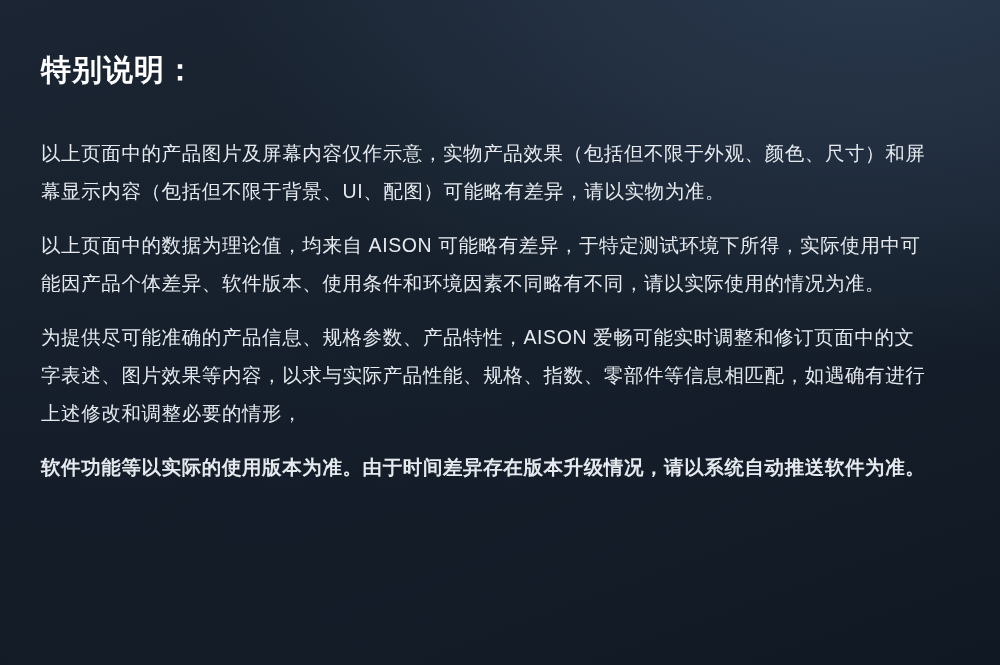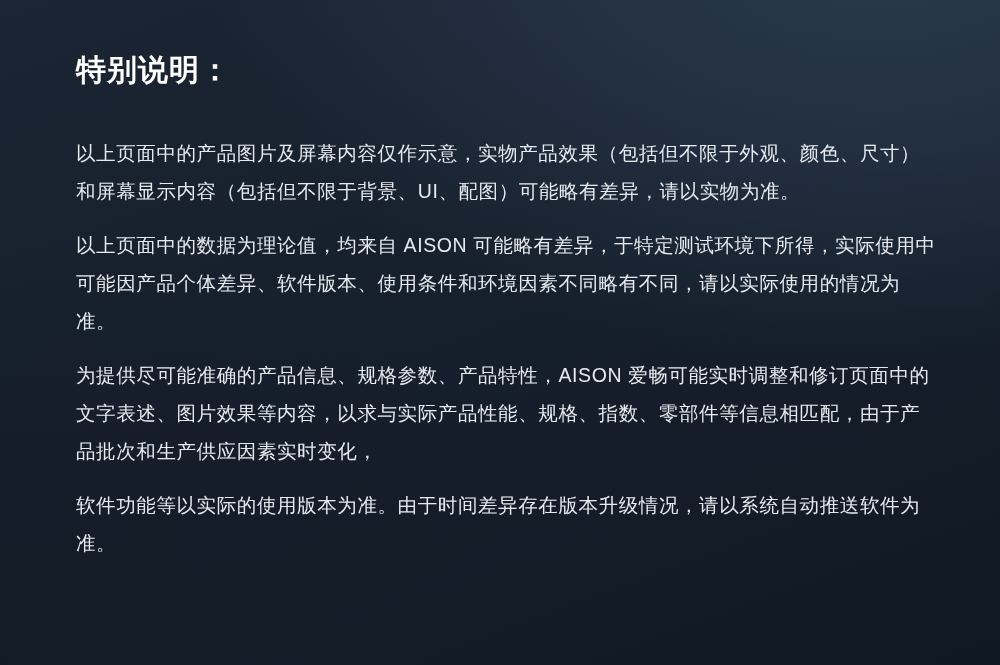--- a/index.html
+++ b/index.html
@@ -16,21 +16,21 @@
   .page {
     position: relative;
     width: 1000px;
     height: 665px;
     box-sizing: border-box;
     
     background:
       radial-gradient(1100px 700px at 88% -10%, #2b3a4f 0%, rgba(43,58,79,0.55) 32%, rgba(26,36,50,0.0) 62%),
       radial-gradient(900px 600px at 0% 100%, #131b27 0%, rgba(19,27,39,0.4) 45%, rgba(19,27,39,0) 70%),
       linear-gradient(160deg, #1b2533 0%, #16202c 45%, #101823 100%);
-    padding: 44px 60px 20px 76px;
+    padding: 44px 60px 20px 41px;
   }
   .title {
     color: #ffffff;
     font-size: 30px;
     font-weight: bold;
     letter-spacing: 1px;
     margin: 8px 0 46px 0;
     line-height: 1.2;
   }
   .paragraphs {
@@ -41,27 +41,28 @@
     font-size: 19.5px;
     line-height: 1.95;
     letter-spacing: 0.6px;
     margin: 16px 0 10px 0;
     max-width: 890px;
     font-weight: 400;
     text-align: left;
   }
   .para:last-child {
     margin-bottom: 0;
+    font-weight: bold;
   }
 </style>
 </head>
 <body>
 
 <div class="page">
   <h1 class="title">特别说明：</h1>
 
   <div class="paragraphs">
     <p class="para">以上页面中的产品图片及屏幕内容仅作示意，实物产品效果（包括但不限于外观、颜色、尺寸）和屏幕显示内容（包括但不限于背景、UI、配图）可能略有差异，请以实物为准。</p>
     <p class="para">以上页面中的数据为理论值，均来自 AISON 可能略有差异，于特定测试环境下所得，实际使用中可能因产品个体差异、软件版本、使用条件和环境因素不同略有不同，请以实际使用的情况为准。</p>
-    <p class="para">为提供尽可能准确的产品信息、规格参数、产品特性，AISON 爱畅可能实时调整和修订页面中的文字表述、图片效果等内容，以求与实际产品性能、规格、指数、零部件等信息相匹配，由于产品批次和生产供应因素实时变化，</p>
+    <p class="para">为提供尽可能准确的产品信息、规格参数、产品特性，AISON 爱畅可能实时调整和修订页面中的文字表述、图片效果等内容，以求与实际产品性能、规格、指数、零部件等信息相匹配，如遇确有进行上述修改和调整必要的情形，</p>
     <p class="para">软件功能等以实际的使用版本为准。由于时间差异存在版本升级情况，请以系统自动推送软件为准。</p>
   </div>
 </div>
 
 </body></html>

